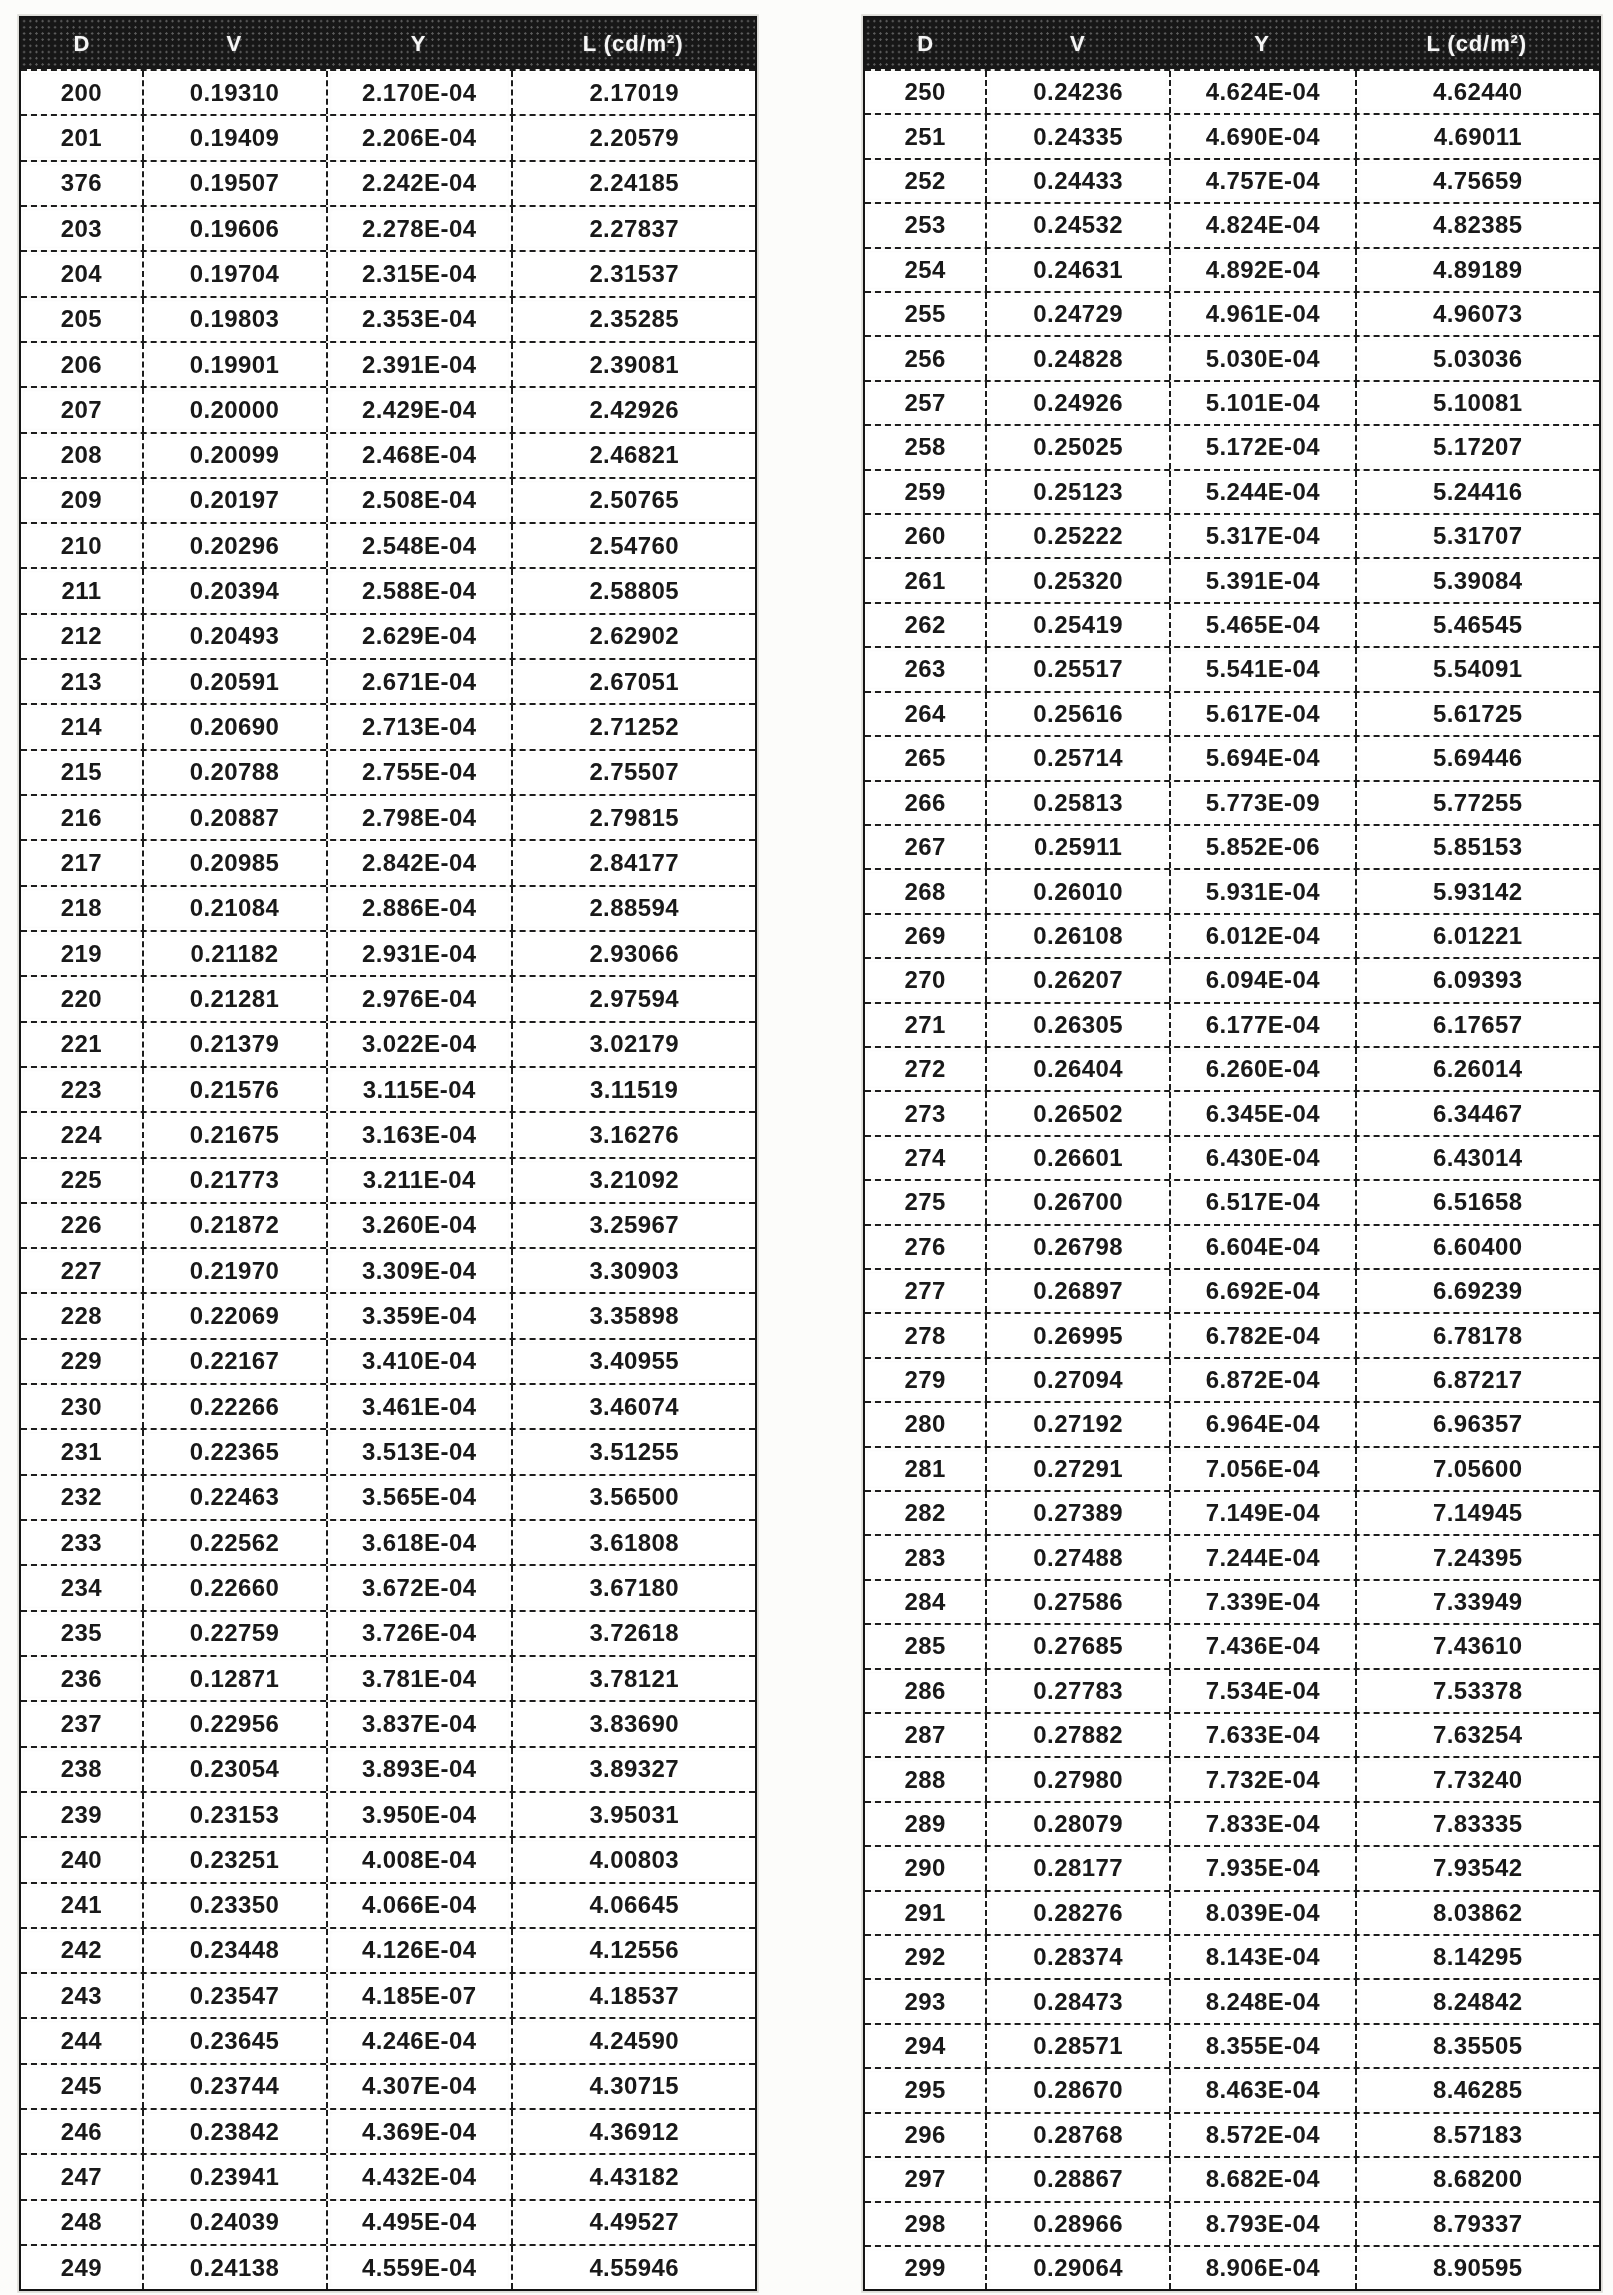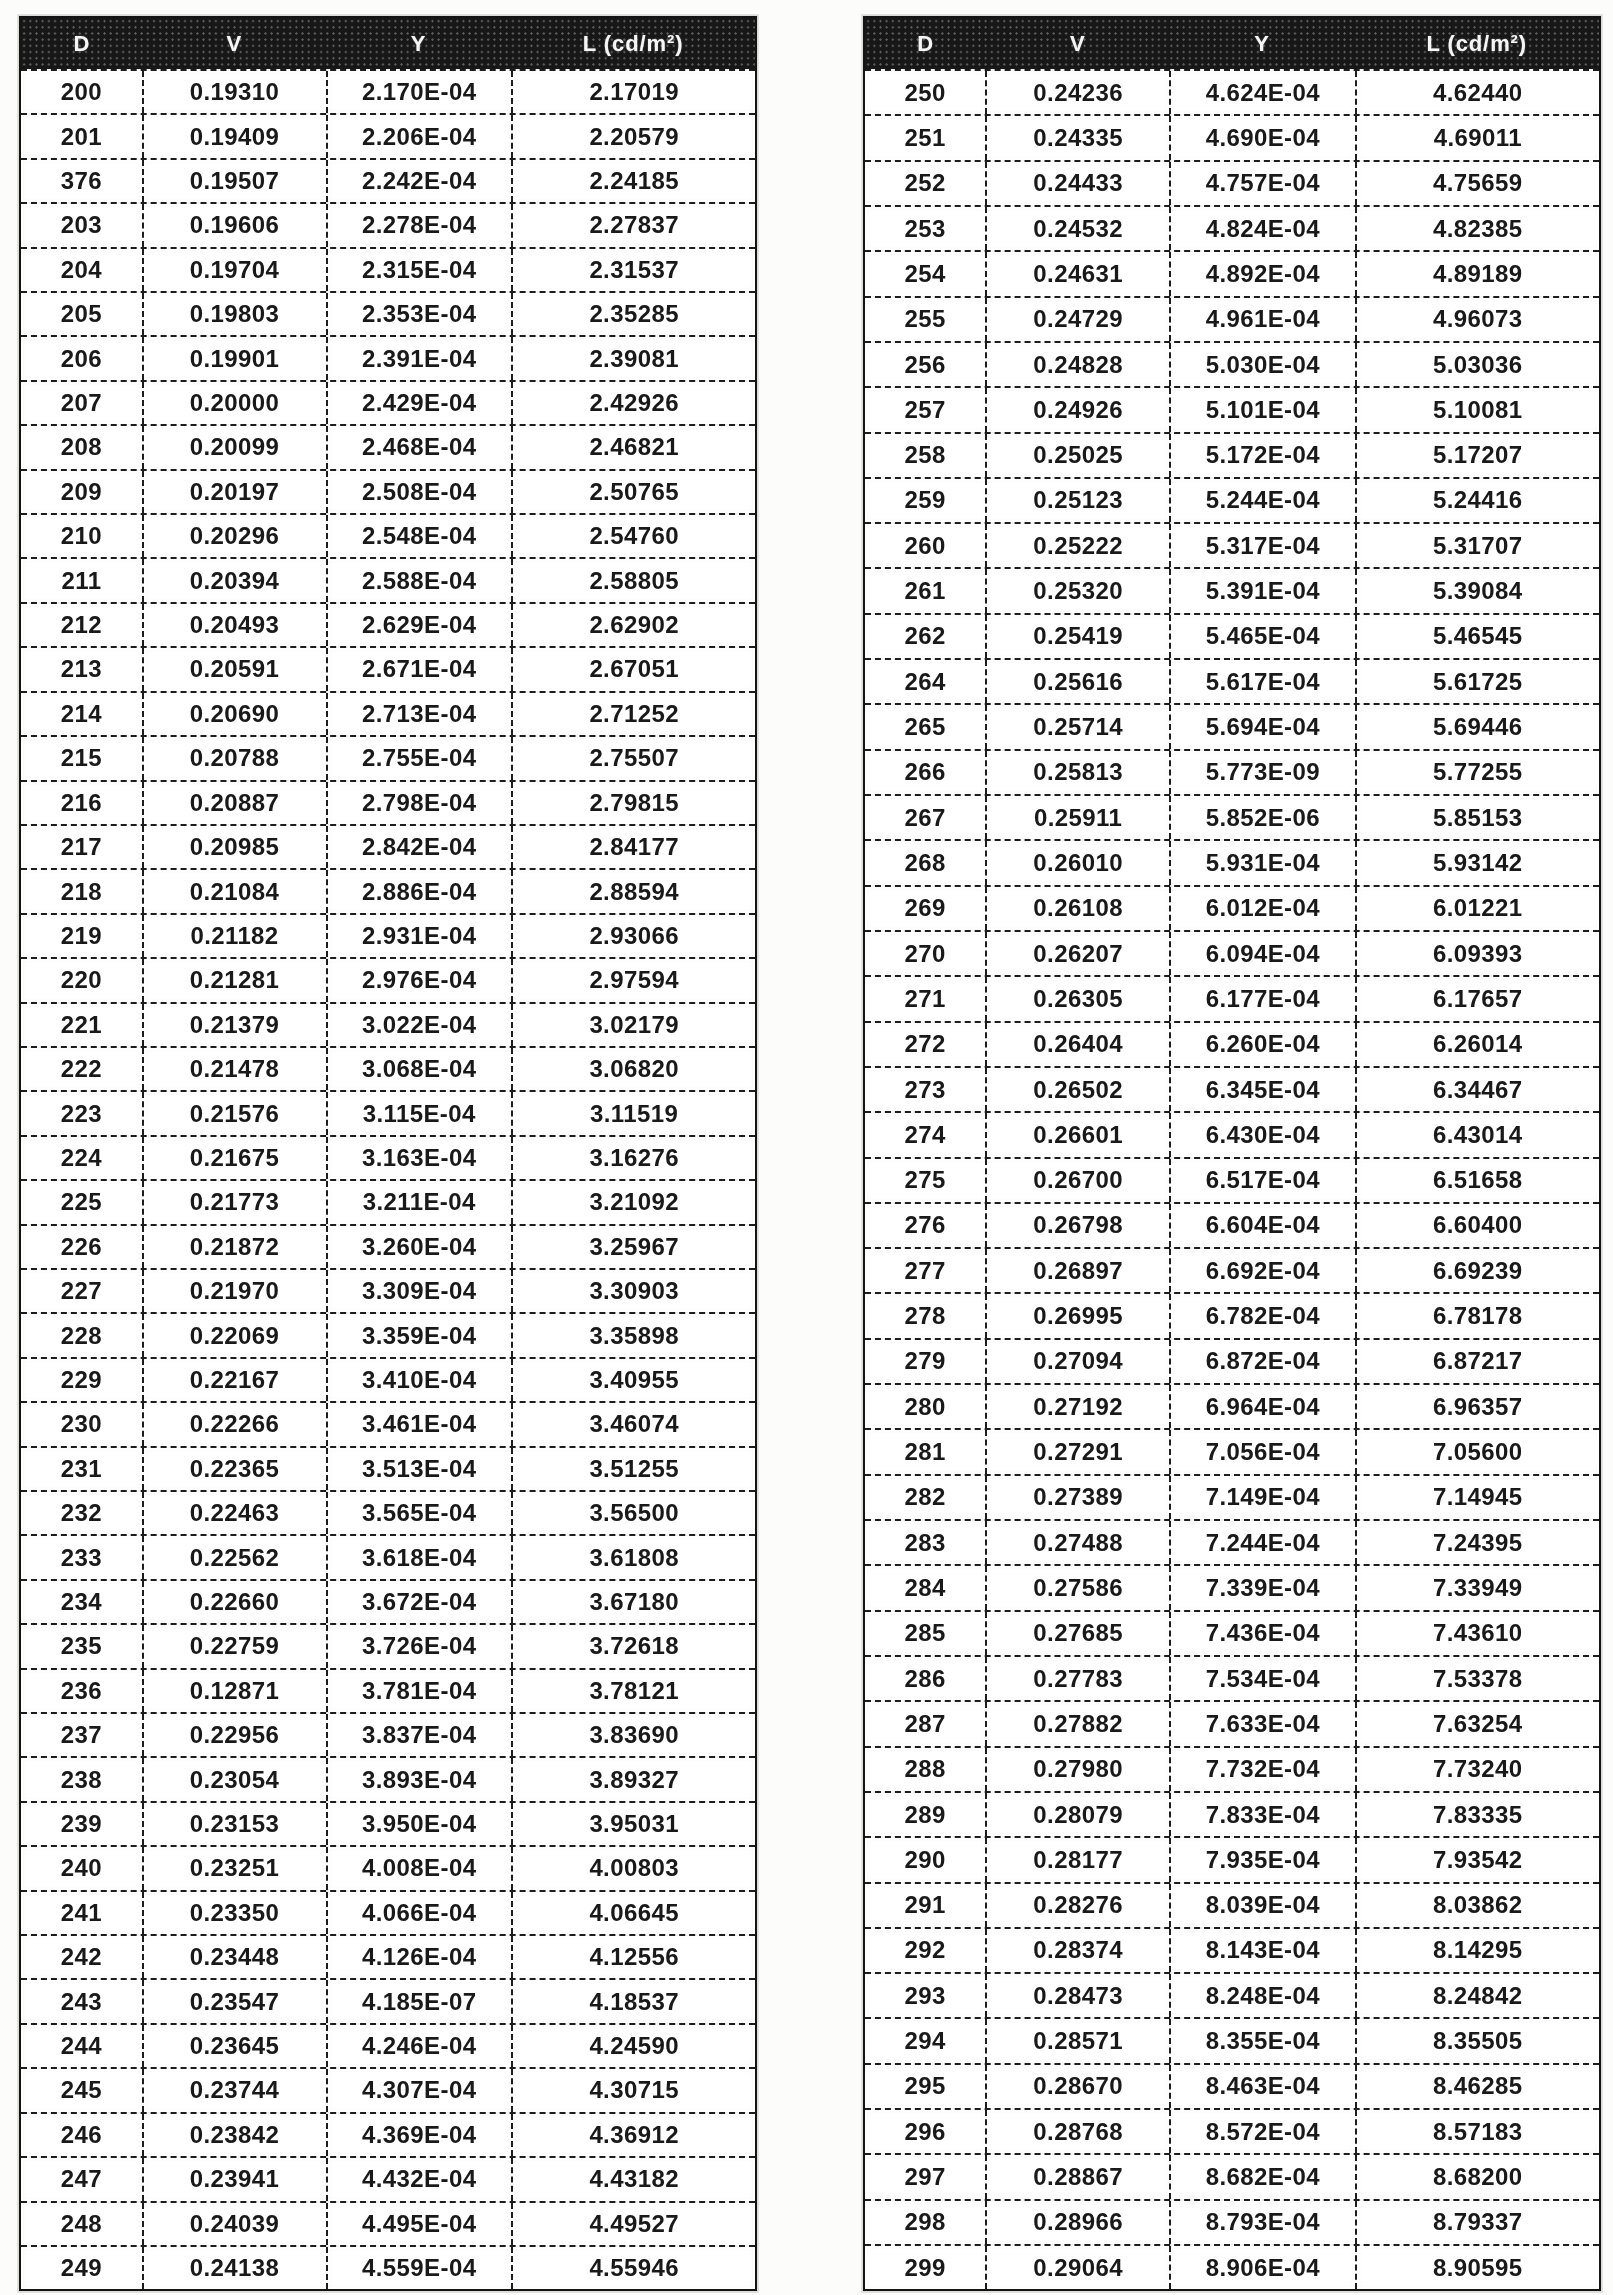--- a/index.html
+++ b/index.html
@@ -177,26 +177,20 @@
         <div class="td c2">2.976E-04</div>
         <div class="td c3">2.97594</div>
       </div>
       <div class="tr">
         <div class="td c0">221</div>
         <div class="td c1">0.21379</div>
         <div class="td c2">3.022E-04</div>
         <div class="td c3">3.02179</div>
       </div>
       <div class="tr">
-        <div class="td c0">222</div>
-        <div class="td c1">0.21478</div>
-        <div class="td c2">3.068E-04</div>
-        <div class="td c3">3.06820</div>
-      </div>
-      <div class="tr">
         <div class="td c0">223</div>
         <div class="td c1">0.21576</div>
         <div class="td c2">3.115E-04</div>
         <div class="td c3">3.11519</div>
       </div>
       <div class="tr">
         <div class="td c0">224</div>
         <div class="td c1">0.21675</div>
         <div class="td c2">3.163E-04</div>
         <div class="td c3">3.16276</div>
@@ -431,20 +425,26 @@
         <div class="td c2">5.391E-04</div>
         <div class="td c3">5.39084</div>
       </div>
       <div class="tr">
         <div class="td c0">262</div>
         <div class="td c1">0.25419</div>
         <div class="td c2">5.465E-04</div>
         <div class="td c3">5.46545</div>
       </div>
       <div class="tr">
+        <div class="td c0">263</div>
+        <div class="td c1">0.25517</div>
+        <div class="td c2">5.541E-04</div>
+        <div class="td c3">5.54091</div>
+      </div>
+      <div class="tr">
         <div class="td c0">264</div>
         <div class="td c1">0.25616</div>
         <div class="td c2">5.617E-04</div>
         <div class="td c3">5.61725</div>
       </div>
       <div class="tr">
         <div class="td c0">265</div>
         <div class="td c1">0.25714</div>
         <div class="td c2">5.694E-04</div>
         <div class="td c3">5.69446</div>

